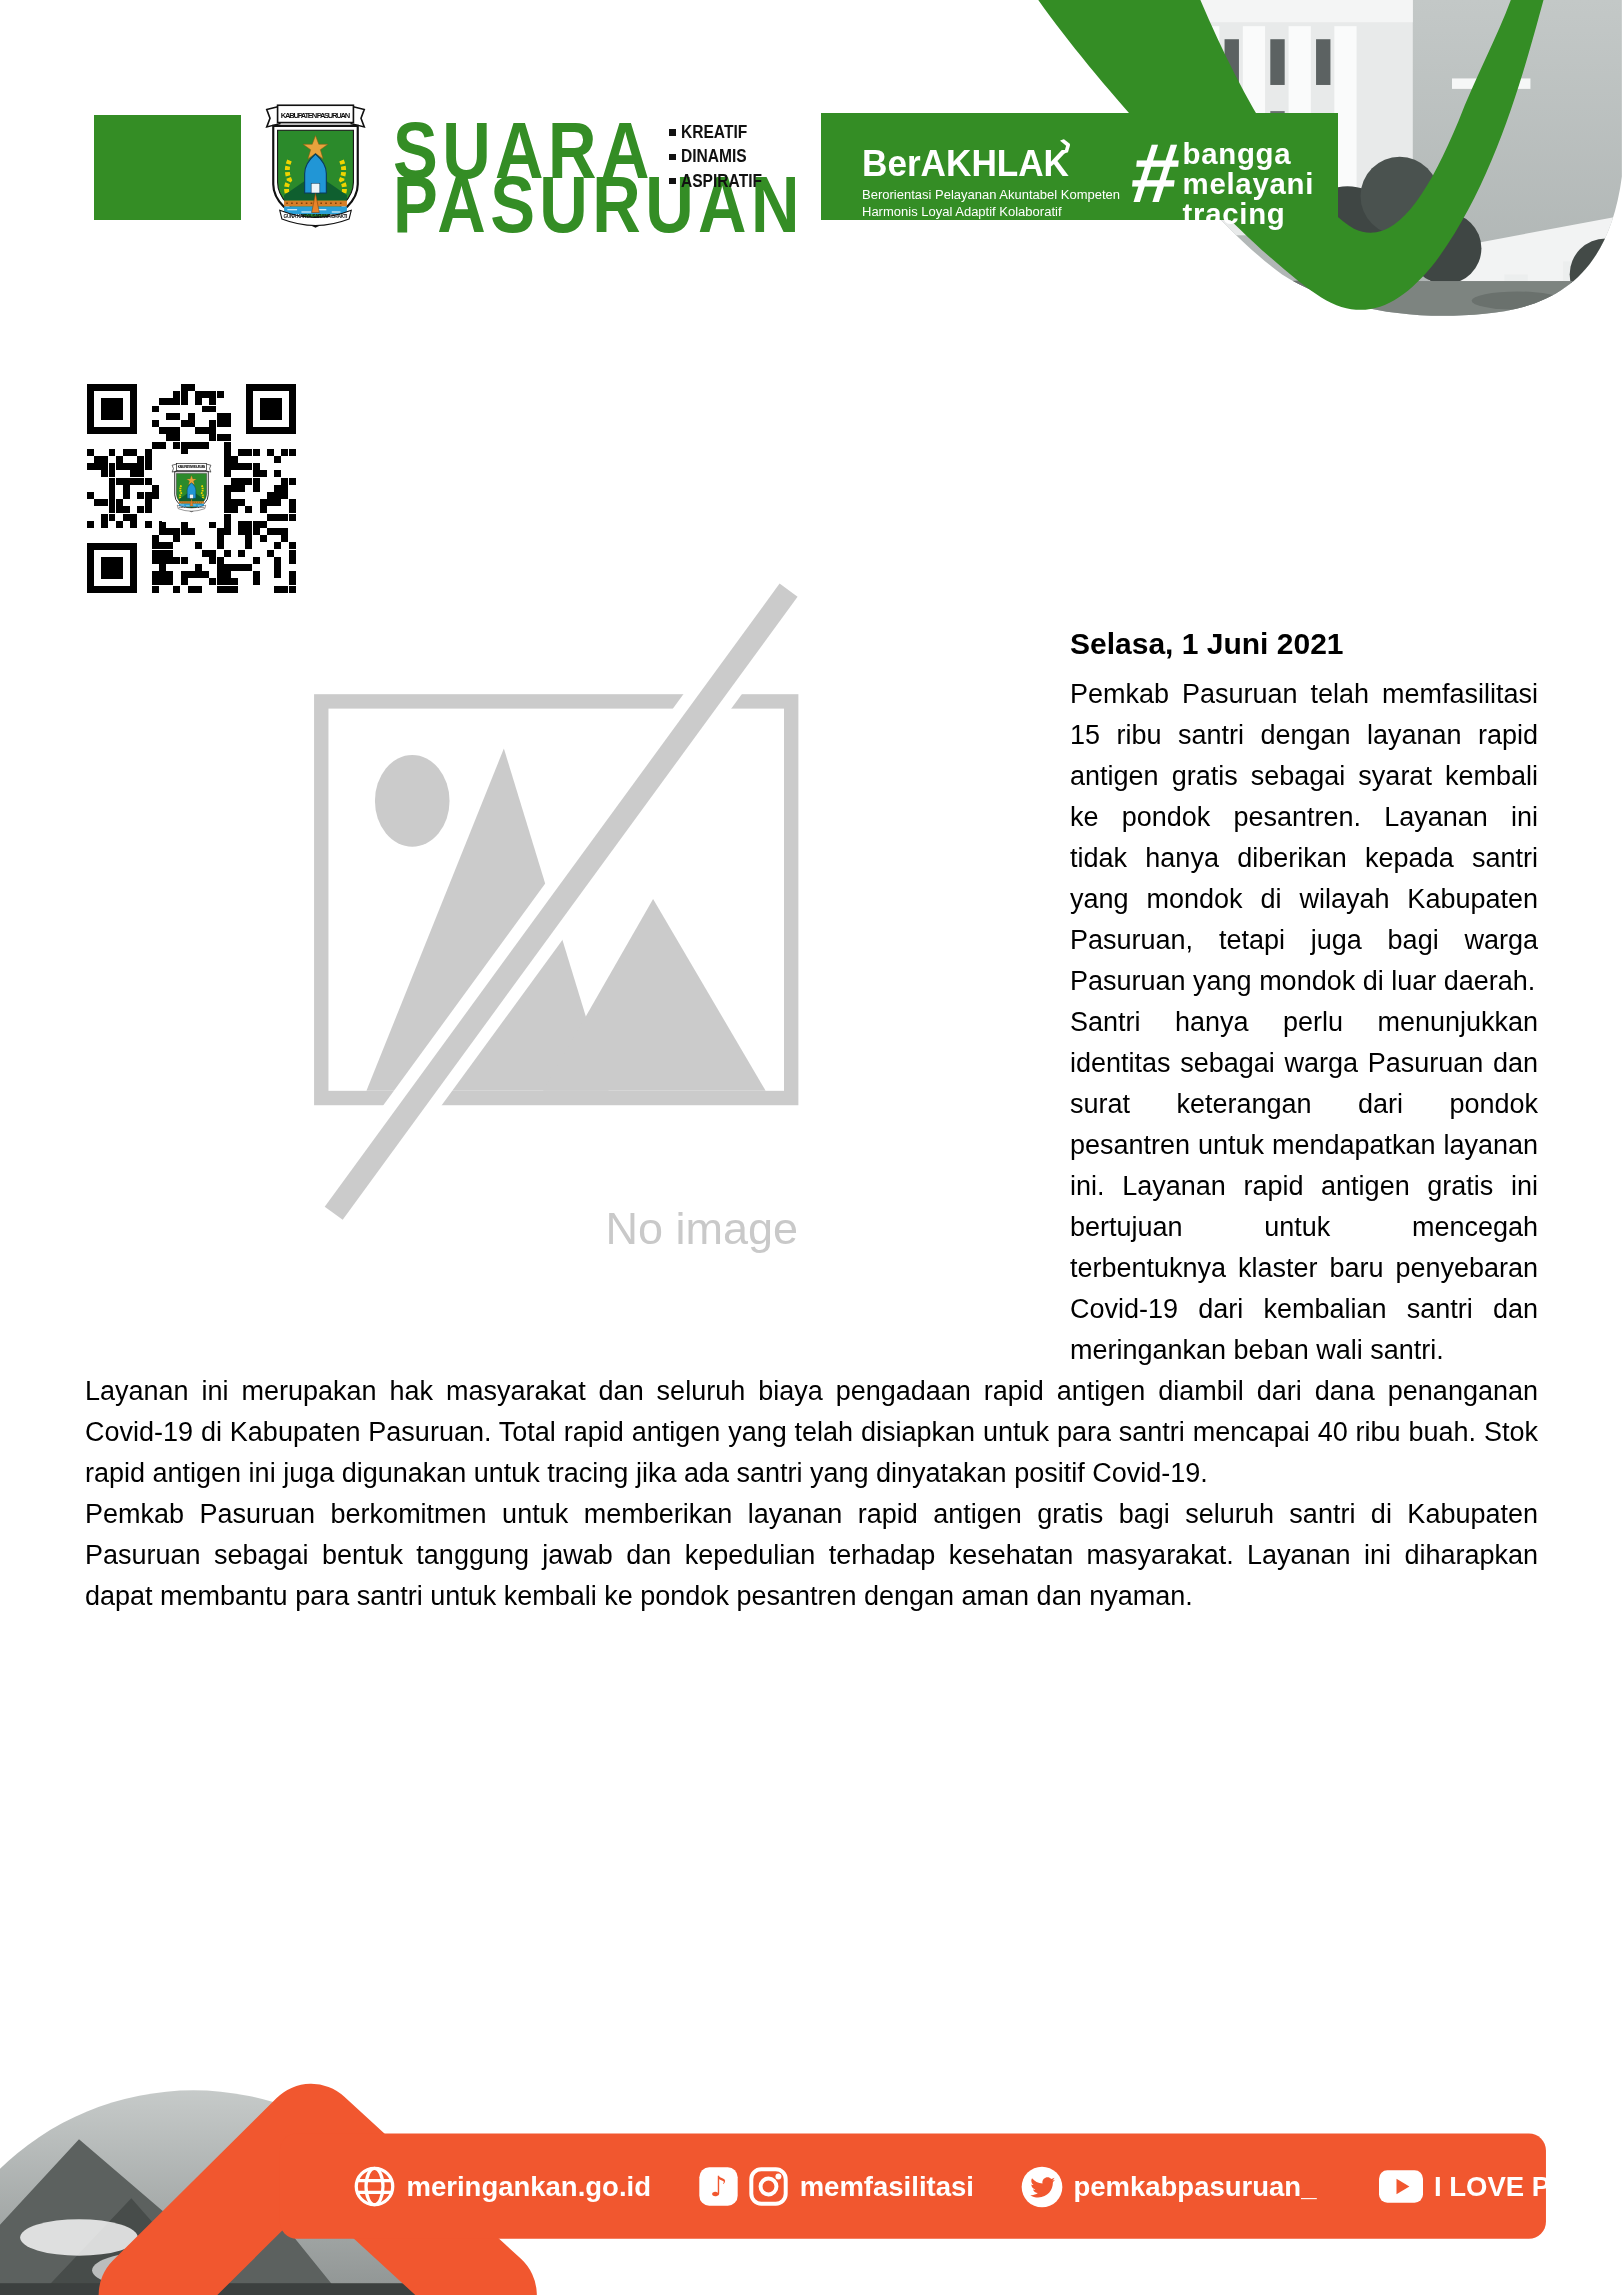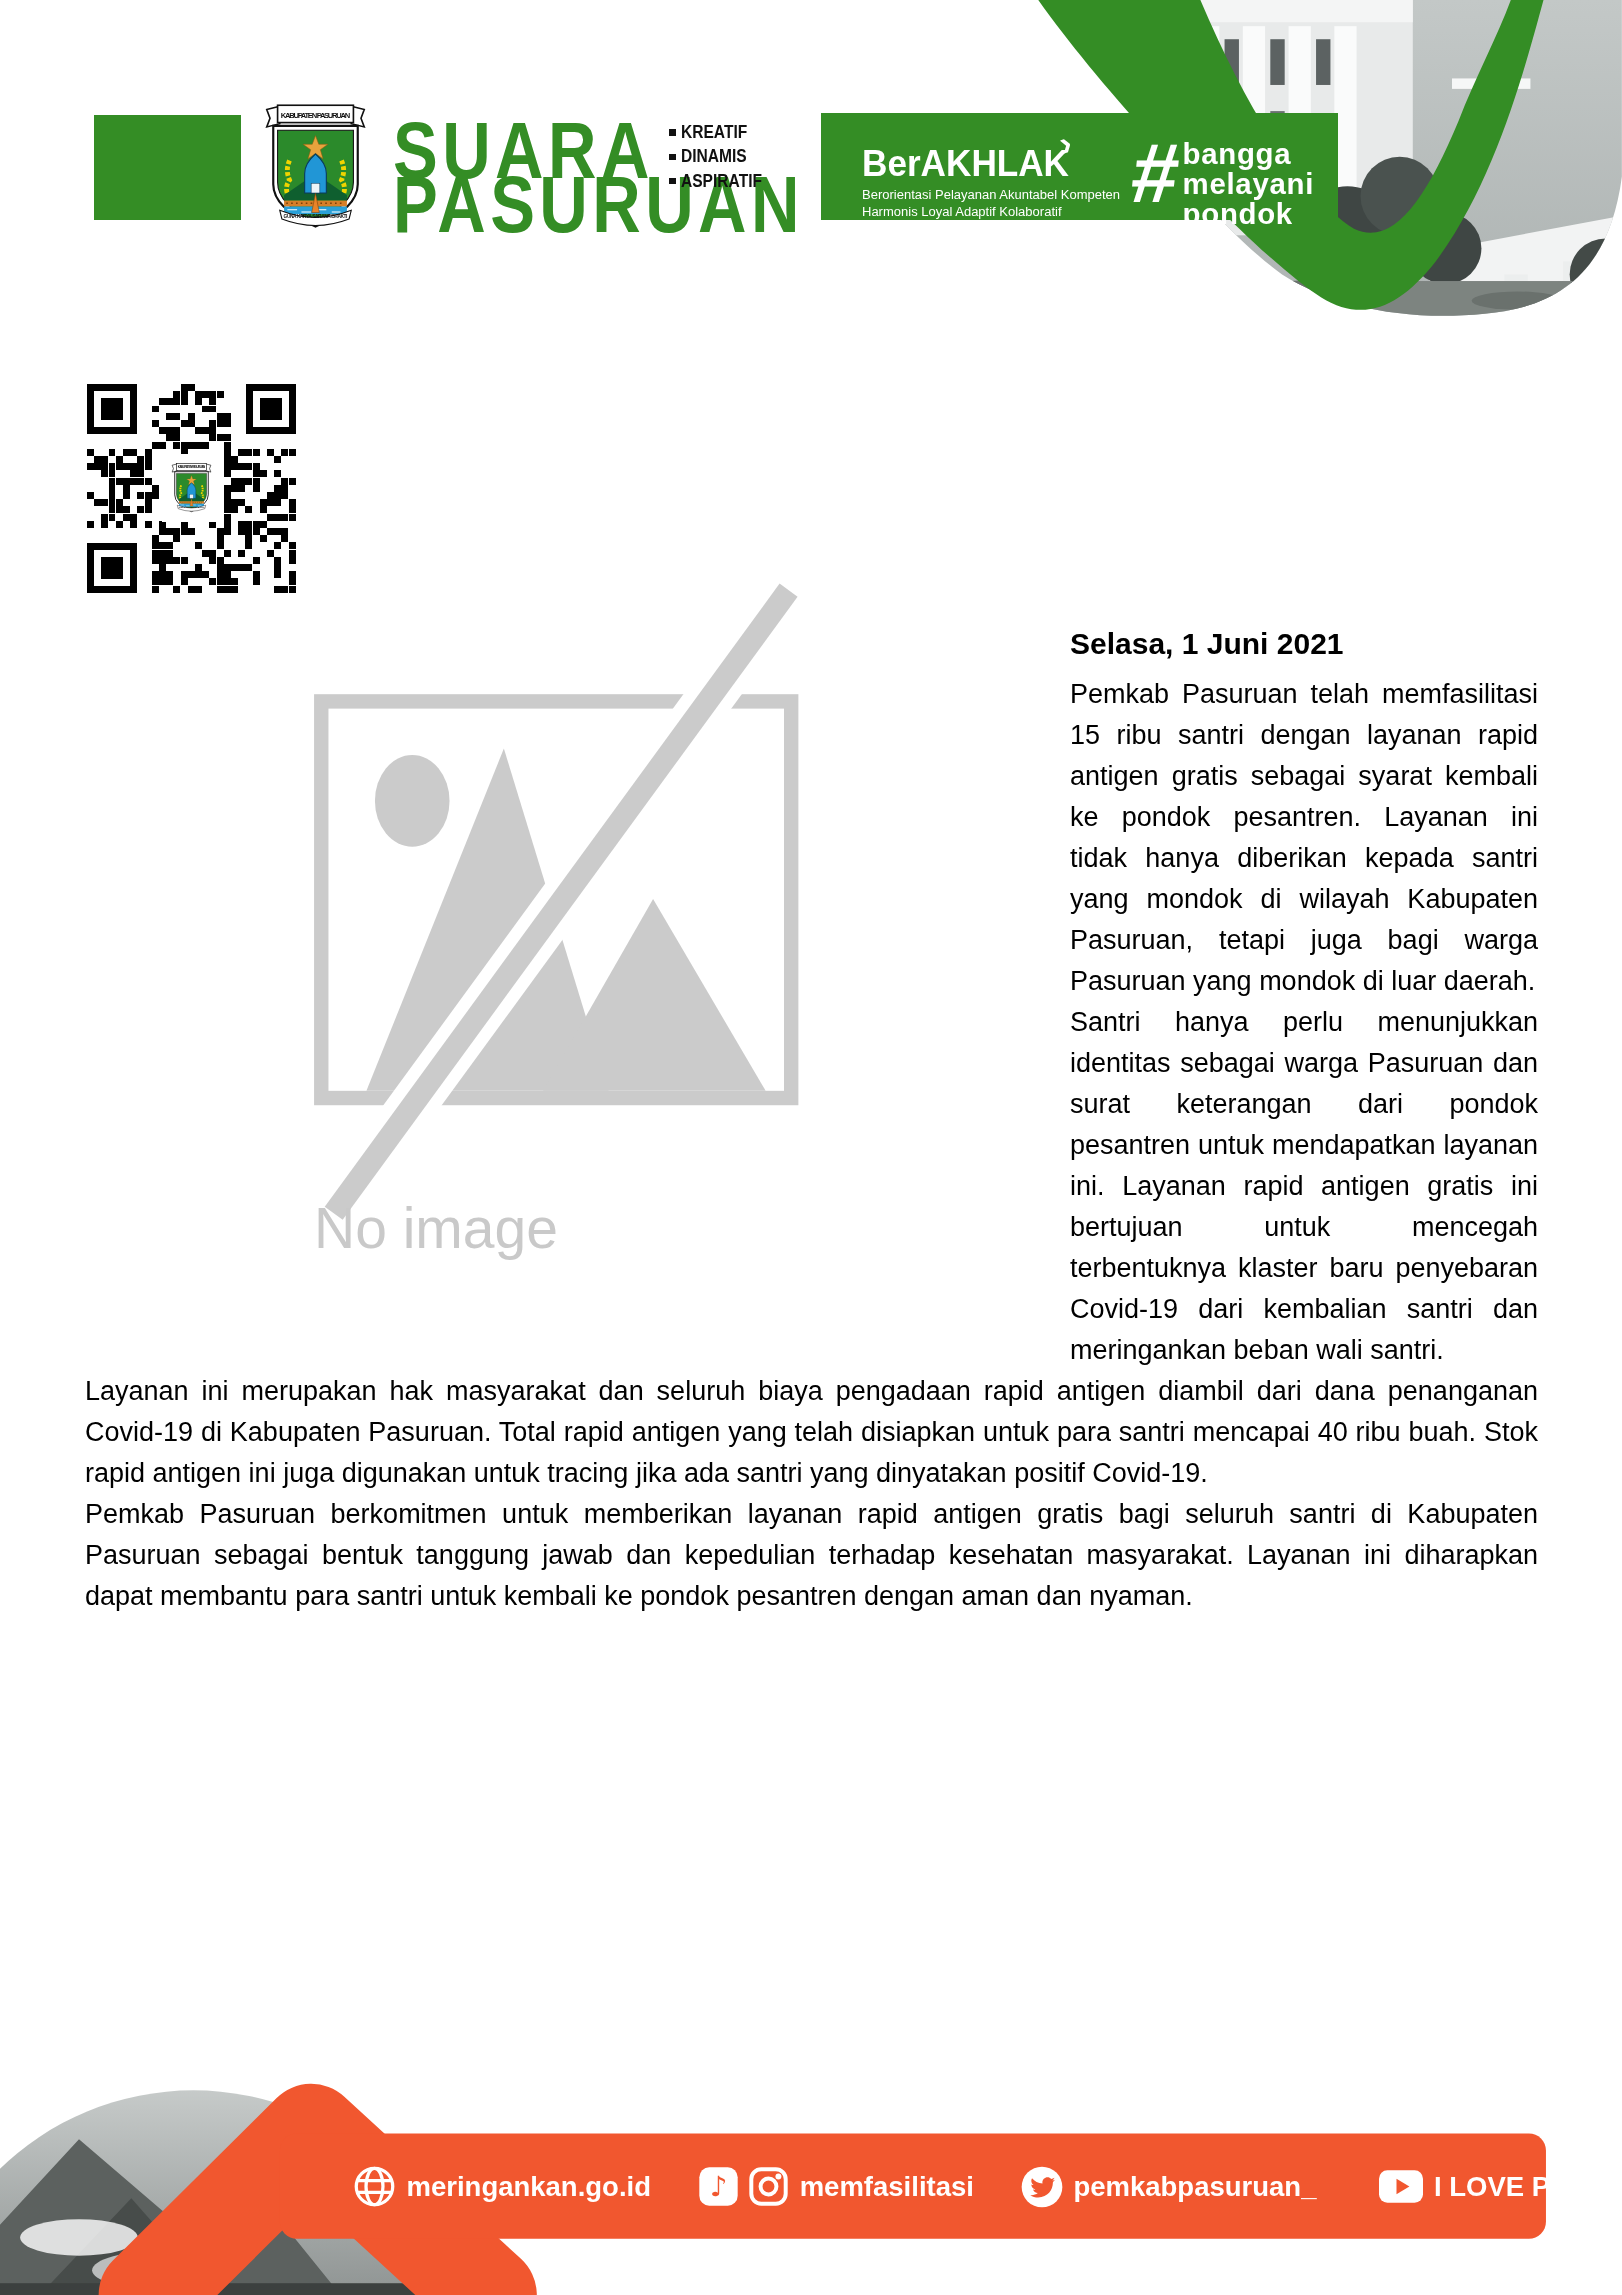--- a/index.html
+++ b/index.html
@@ -28,22 +28,22 @@
 
   .bangga{position:absolute;left:1132px;top:131px;color:#fff;display:flex;align-items:flex-start;}
   .bangga .hash{font-size:84px;font-weight:bold;line-height:1;transform:skewX(-6deg);margin-right:3.9px;}
   .bangga .words{font-size:29.4px;font-weight:bold;line-height:30px;margin-top:7.9px;letter-spacing:0.7px;}
 
   
   .article{position:absolute;left:85px;top:324px;width:1453px;}
   .article h1{margin:0;font-size:43px;line-height:65px;font-weight:bold;color:#000;text-align:center;letter-spacing:-0.7px;}
   .article-body{margin-top:58px;font-size:27px;line-height:41px;color:#000;text-align:justify;}
   .figure{float:left;width:985px;height:987px;position:relative;}
-  .noimg-label{position:absolute;left:229px;top:826px;width:484px;text-align:left;
-               font-size:57px;color:#c9c9c9;}
+  .noimg-label{position:absolute;left:229px;top:826px;width:484px;text-align:right;
+               font-size:45px;color:#c9c9c9;}
   .qr{position:relative;width:213px;height:213px;background:#fff;}
   .qr .mod{position:absolute;width:6.5px;height:6.5px;background:#000;}
   .finder{position:absolute;width:36px;height:36px;border:7.2px solid #000;}
   .finder::after{content:"";position:absolute;left:7.2px;top:7.2px;width:21.6px;height:21.6px;background:#000;}
   #f-tl{left:2px;top:2px;} #f-tr{right:2px;top:2px;} #f-bl{left:2px;bottom:2px;}
   .qr-center{position:absolute;left:77px;top:72px;width:59px;height:68px;background:#fff;
              display:flex;align-items:center;justify-content:center;}
   .date{margin-top:27.5px;font-size:30px;font-weight:bold;color:#000;}
   .paras{margin-top:10.5px;}
   .paras p{margin:0;}
@@ -167,21 +167,21 @@
       <div>Berorientasi Pelayanan Akuntabel Kompeten</div>
       <div>Harmonis Loyal Adaptif Kolaboratif</div>
     </div>
   </div>
 
   <div class="bangga">
     <div class="hash">#</div>
     <div class="words">
       <div>bangga</div>
       <div>melayani</div>
-      <div>pondok</div>
+      <div>tracing</div>
     </div>
   </div>
 
   <div class="article">
 
     <div class="article-body">
       <div class="figure">
         <svg width="985" height="987" viewBox="0 0 1505 1508">
           <rect x="361" y="488" width="718" height="606" fill="none" stroke="#cbcbcb" stroke-width="22"></rect>
           <ellipse cx="500" cy="640" rx="57" ry="70" fill="#cbcbcb"></ellipse>

